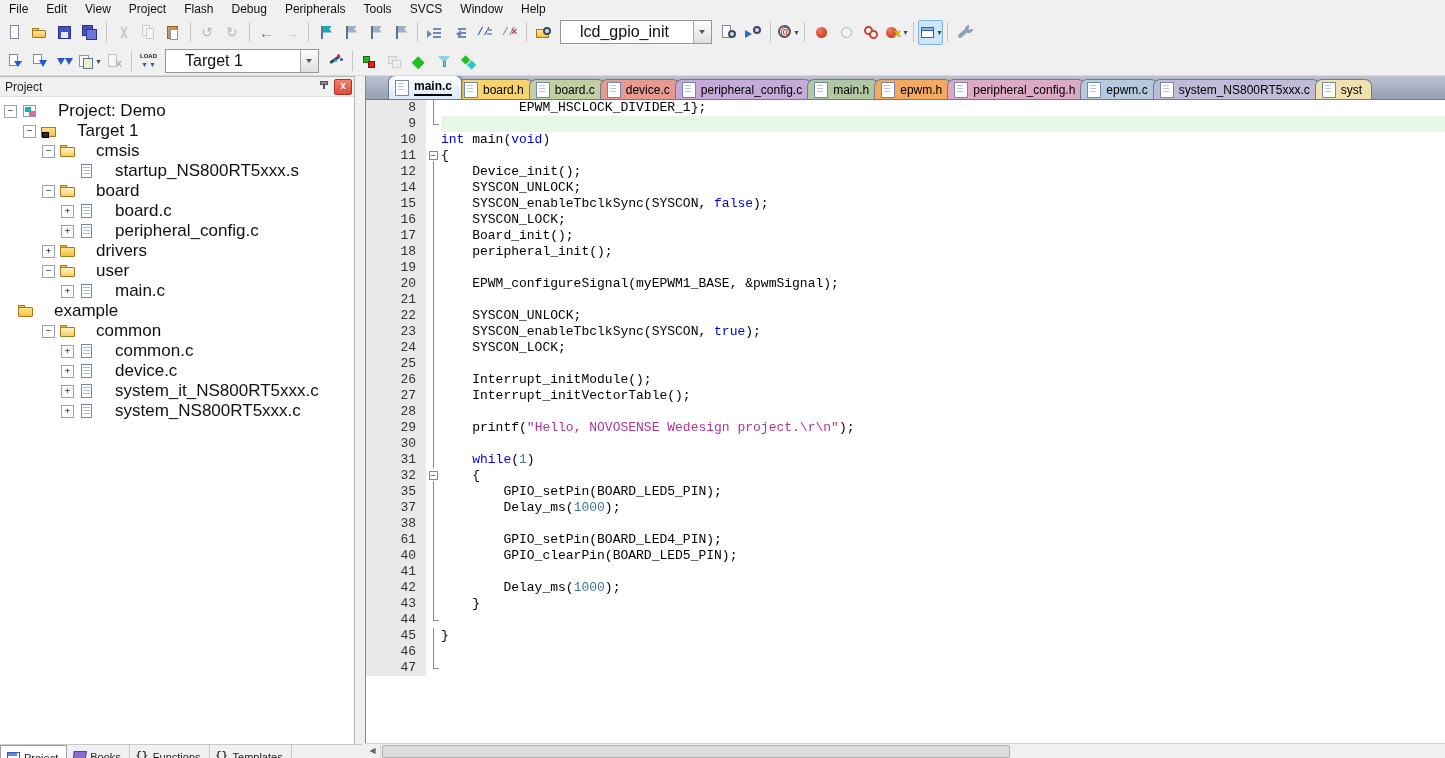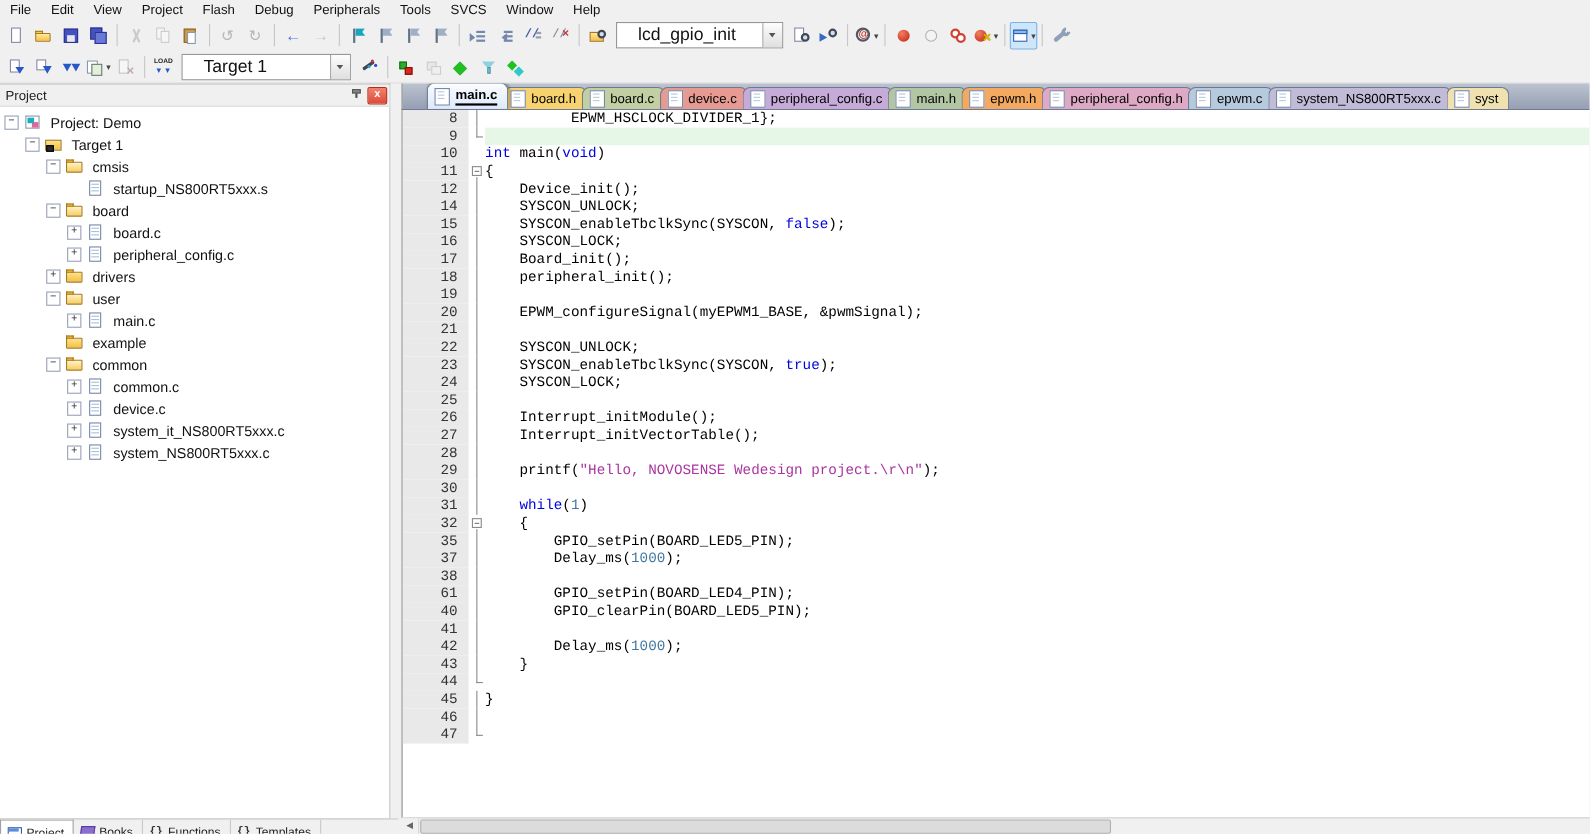--- a/index.html
+++ b/index.html
@@ -103,21 +103,21 @@
   #panel-header{height:19px;background:#f0f0f0;border-bottom:1px solid #dcdcdc;display:flex;align-items:center;padding:0 2px 0 5px;}
   #panel-title{flex:1;font-size:12px;color:#222;}
   .pin-icon{width:14px;height:14px;position:relative;margin-right:3px;}
   .pin-icon::before{content:'';position:absolute;left:6px;top:2px;width:2px;height:7px;background:#555;}
   .pin-icon::after{content:'';position:absolute;left:3px;top:1px;width:8px;height:4px;background:#888;border:1px solid #555;box-sizing:border-box;}
   .close-btn{width:16px;height:14px;background:linear-gradient(#f2826e,#e04838);border:1px solid #b03020;border-radius:2px;color:#fff;font-size:10px;line-height:12px;text-align:center;font-weight:bold;}
   #tree{padding-top:4px;overflow:hidden;}
   .trow{height:20px;display:flex;align-items:center;white-space:nowrap;}
   .texp{width:11px;height:11px;border:1px solid #98a0b8;background:#fff;color:#333;font:9px/9px "DejaVu Sans Mono",monospace;text-align:center;margin-right:5px;flex:none;}
   .texp.empty{visibility:hidden;}
-  .tlabel{font-size:13px;color:#111;margin-left:8px;}
+  .tlabel{font-size:17px;color:#111;margin-left:20px;}
   .tic{width:16px;height:15px;position:relative;flex:none;}
   .tic::before,.tic::after{content:'';position:absolute;box-sizing:border-box;}
   .tic-project::before{left:1px;top:1px;width:13px;height:12px;background:#fff;border:1px solid #8899aa;}
   .tic-project::after{left:3px;top:3px;width:6px;height:5px;background:#18b0c0;box-shadow:4px 4px 0 #e06898;}
   .tic-target::before{left:0;top:3px;width:15px;height:10px;background:linear-gradient(#fde28a,#f5c043);border:1px solid #a8781c;}
   .tic-target::after{left:1px;top:8px;width:7px;height:6px;background:#2a2a2a;border:1px solid #000;}
   .tic-folder-open::before,.tic-folder::before{left:0;top:1px;width:7px;height:3px;background:#f5c043;border:1px solid #a8781c;border-bottom:none;}
   .tic-folder-open::after,.tic-folder::after{left:0;top:3px;width:15px;height:10px;background:linear-gradient(#fde28a,#f5c043);border:1px solid #a8781c;border-radius:1px;}
   .tic-folder-open::after{background:linear-gradient(#fff3c8,#f7cd5e);}
   .tic-file::before{left:2px;top:0;width:11px;height:14px;background:#fff;border:1px solid #7888a8;}
@@ -385,21 +385,21 @@
           <div class="trow" style="padding-left: 42px;">
             <span class="texp">−</span>
             <span class="tic tic-folder-open"></span>
             <span class="tlabel">user</span>
           </div>
           <div class="trow" style="padding-left: 61px;">
             <span class="texp">+</span>
             <span class="tic tic-file"></span>
             <span class="tlabel">main.c</span>
           </div>
-          <div class="trow" style="padding-left: 42px;">
+          <div class="trow" style="">
             <span class="texp empty"></span>
             <span class="tic tic-folder"></span>
             <span class="tlabel">example</span>
           </div>
           <div class="trow" style="padding-left: 42px;">
             <span class="texp">−</span>
             <span class="tic tic-folder-open"></span>
             <span class="tlabel">common</span>
           </div>
           <div class="trow" style="padding-left: 61px;">

